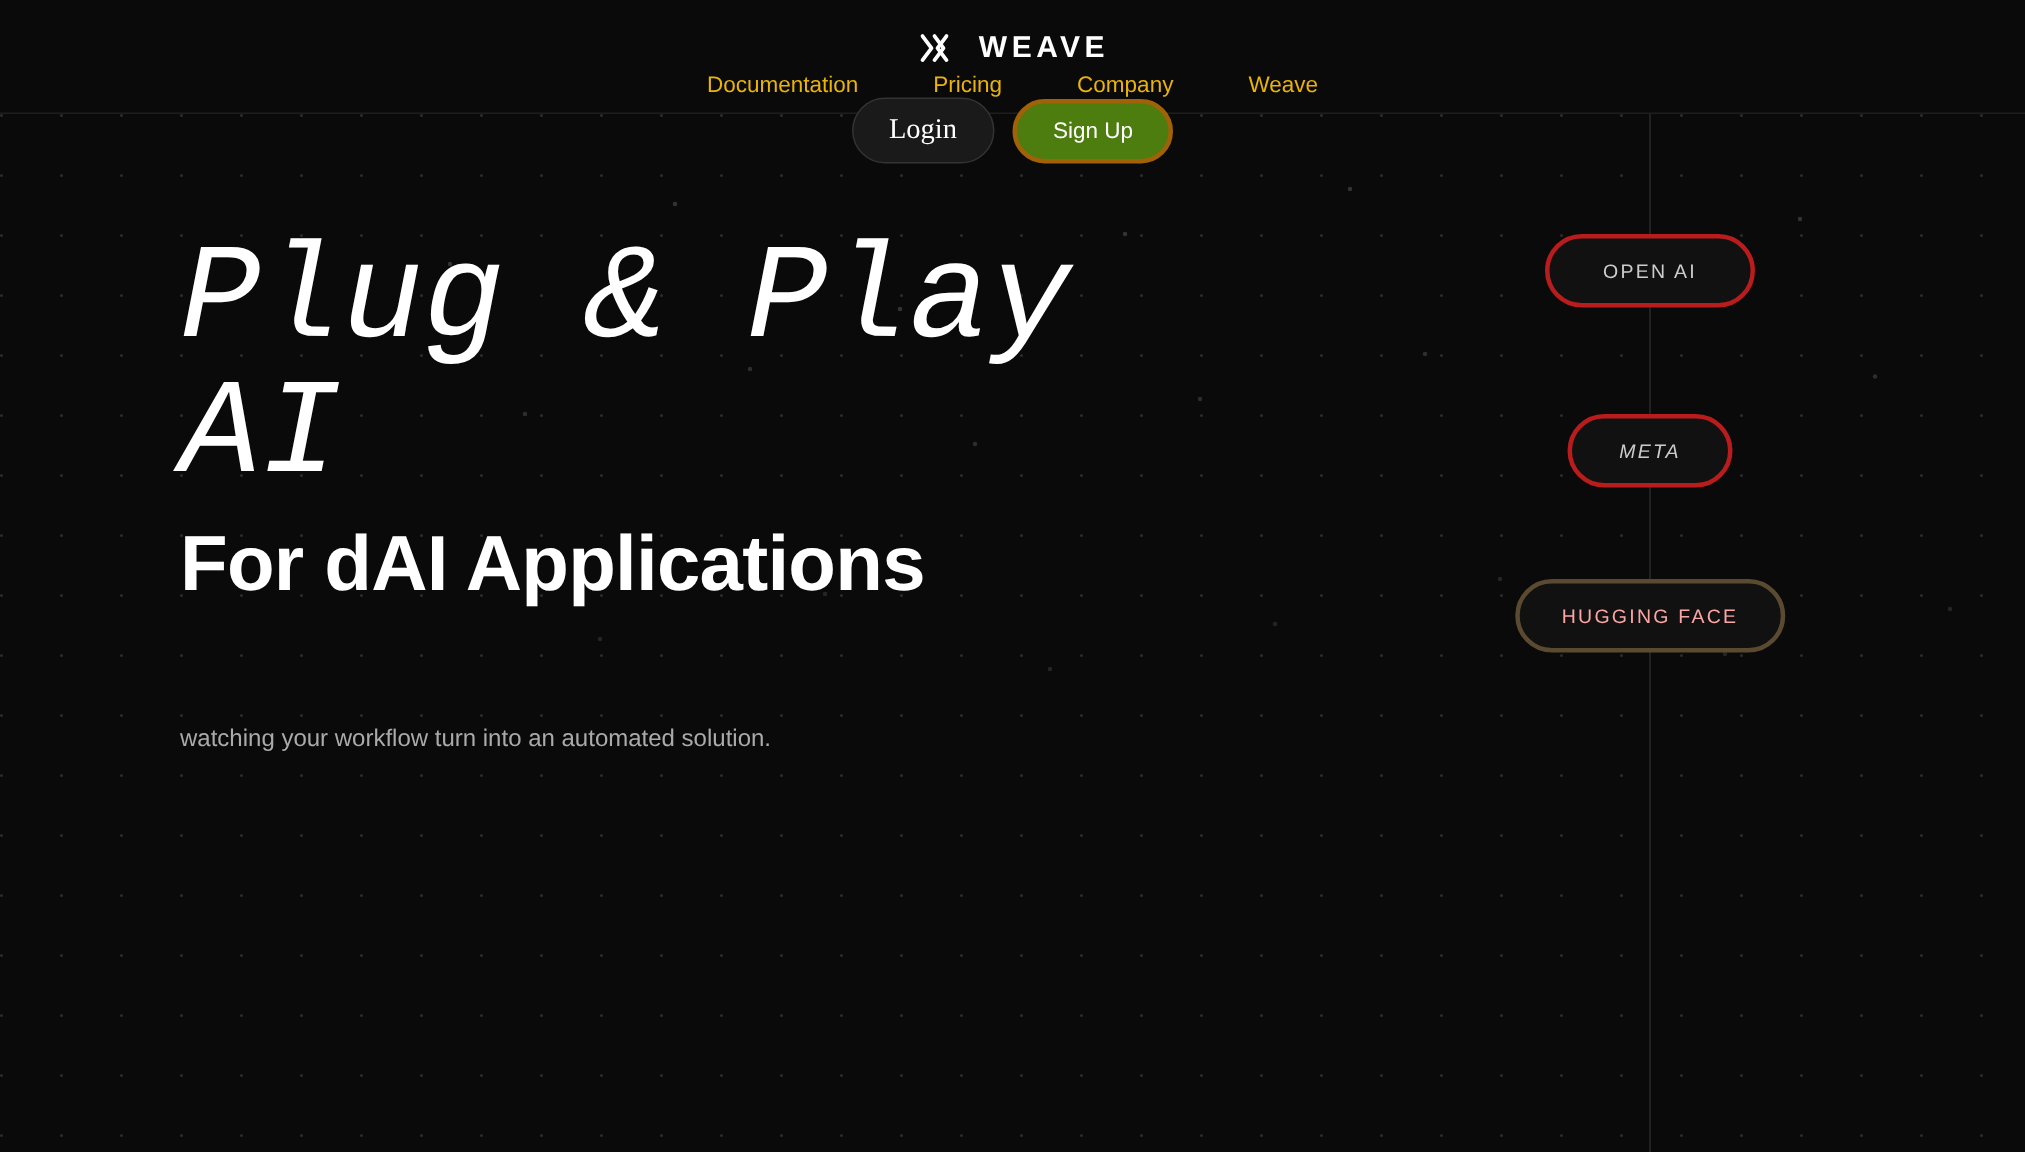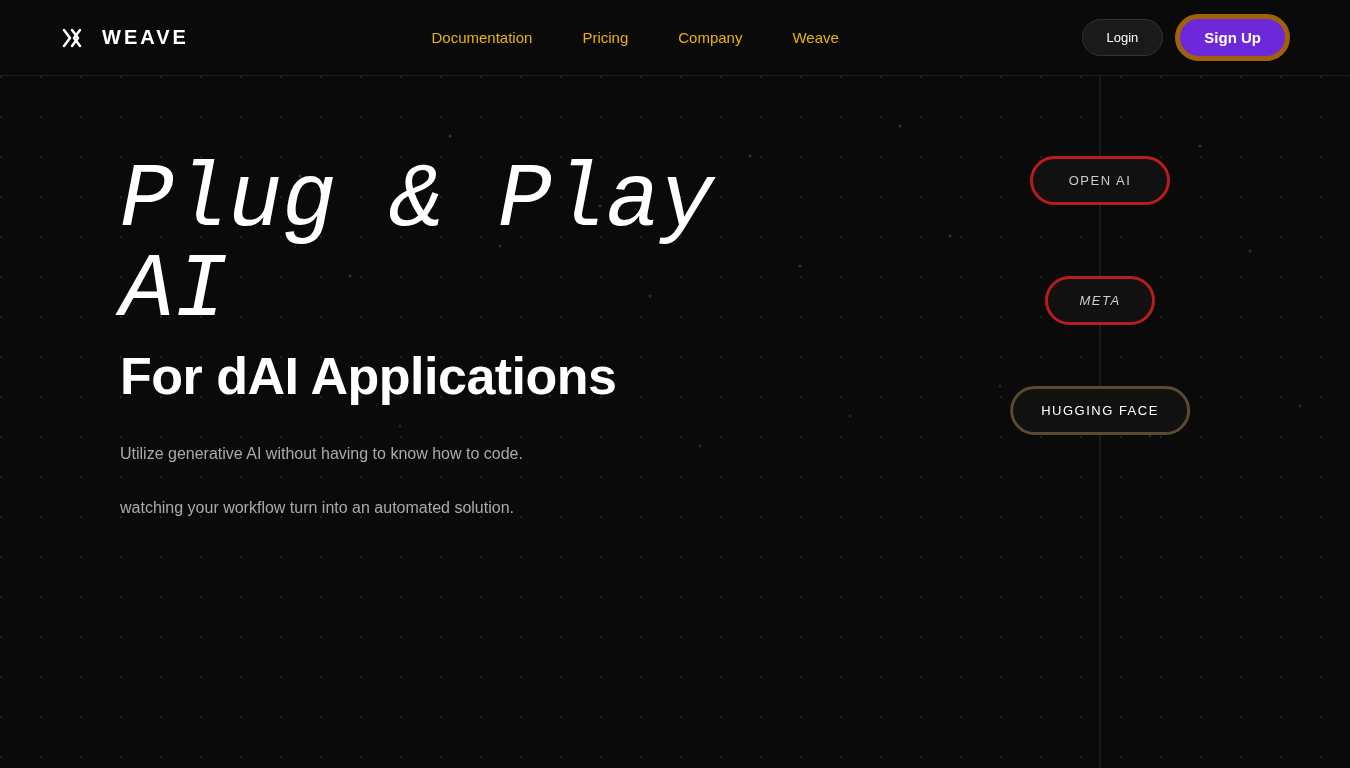--- a/index.html
+++ b/index.html
@@ -21,20 +21,21 @@
     nav {
       display: flex;
       align-items: center;
       justify-content: space-between;
       padding: 16px 60px;
       height: 76px;
       border-bottom: 1px solid #1e1e1e;
       background-color: #0a0a0a;
       position: relative;
       z-index: 10;
+      flex-direction: column;
     }
 
     .nav-logo {
       display: flex;
       align-items: center;
       gap: 10px;
     }
 
     .logo-icon {
       width: 32px;
@@ -66,34 +67,35 @@
       align-items: center;
       gap: 12px;
     }
 
     .btn-login {
       background-color: #1a1a1a;
       color: #ffffff;
       border: 1px solid #333;
       padding: 10px 24px;
       border-radius: 24px;
-      font-size: 13px;
+      font-size: 19px;
       cursor: pointer;
       font-weight: 500;
+      font-family: Liberation Serif, serif;
     }
 
     .btn-signup {
-      background-color: #6d28d9;
-      color: #ffffff;
-      border: 5px solid #a16207;
+      background-color: #4d7c0f;
+      color: #ffffff;
+      border: 3px solid #a16207;
       padding: 10px 24px;
       border-radius: 24px;
       font-size: 15px;
       cursor: pointer;
-      font-weight: 700;
+      font-weight: 400;
     }
 
     
     .main-content {
       position: relative;
       width: 100%;
       height: calc(768px - 76px);
       overflow: hidden;
     }
 
@@ -114,21 +116,21 @@
       color: #ffffff;
       margin-bottom: 10px;
     }
 
     .hero-title-sans {
       font-family: -apple-system, BlinkMacSystemFont, 'Segoe UI', sans-serif;
       font-style: normal;
       font-size: 52px;
       font-weight: 600;
       color: #ffffff;
-      margin-bottom: 34px;
+      margin-bottom: 19px;
       letter-spacing: -0.5px;
     }
 
     .hero-description {
       font-size: 16px;
       line-height: 1.7;
       color: #aaaaaa;
       max-width: 560px;
       margin-bottom: 50px;
     }
@@ -183,21 +185,21 @@
       font-size: 13px;
       font-weight: 500;
       letter-spacing: 1.5px;
       color: #cccccc;
       white-space: nowrap;
       text-align: center;
     }
 
     .node-pill.active-node {
       border-color: #5a4a30;
-      color: #ffffff;
+      color: #fca5a5;
     }
 
     .node-openai {
       top: 80px;
       min-width: 140px;
     }
 
     .node-meta {
       top: 200px;
       min-width: 110px;
@@ -281,21 +283,21 @@
     <circle cx="850" cy="340" r="1.5" fill="#252525"></circle>
     <circle cx="1000" cy="310" r="1.5" fill="#252525"></circle>
     <circle cx="1150" cy="360" r="1.5" fill="#252525"></circle>
     <circle cx="1300" cy="330" r="1.5" fill="#252525"></circle>
   </svg>
 
   <div class="hero-section">
     <h1 class="hero-title-italic">Plug &amp; Play AI</h1>
     <h2 class="hero-title-sans">For dAI Applications</h2>
     <p class="hero-description">
-      <span>Utilize generative AI without having to know how to code.</span><br>
+      <br>
       <br>
       <span>watching your workflow turn into an automated solution.</span>
     </p>
   </div>
 
   <div class="diagram-section">
     <div class="diagram-container">
 
       <div class="vertical-line"></div>
 

